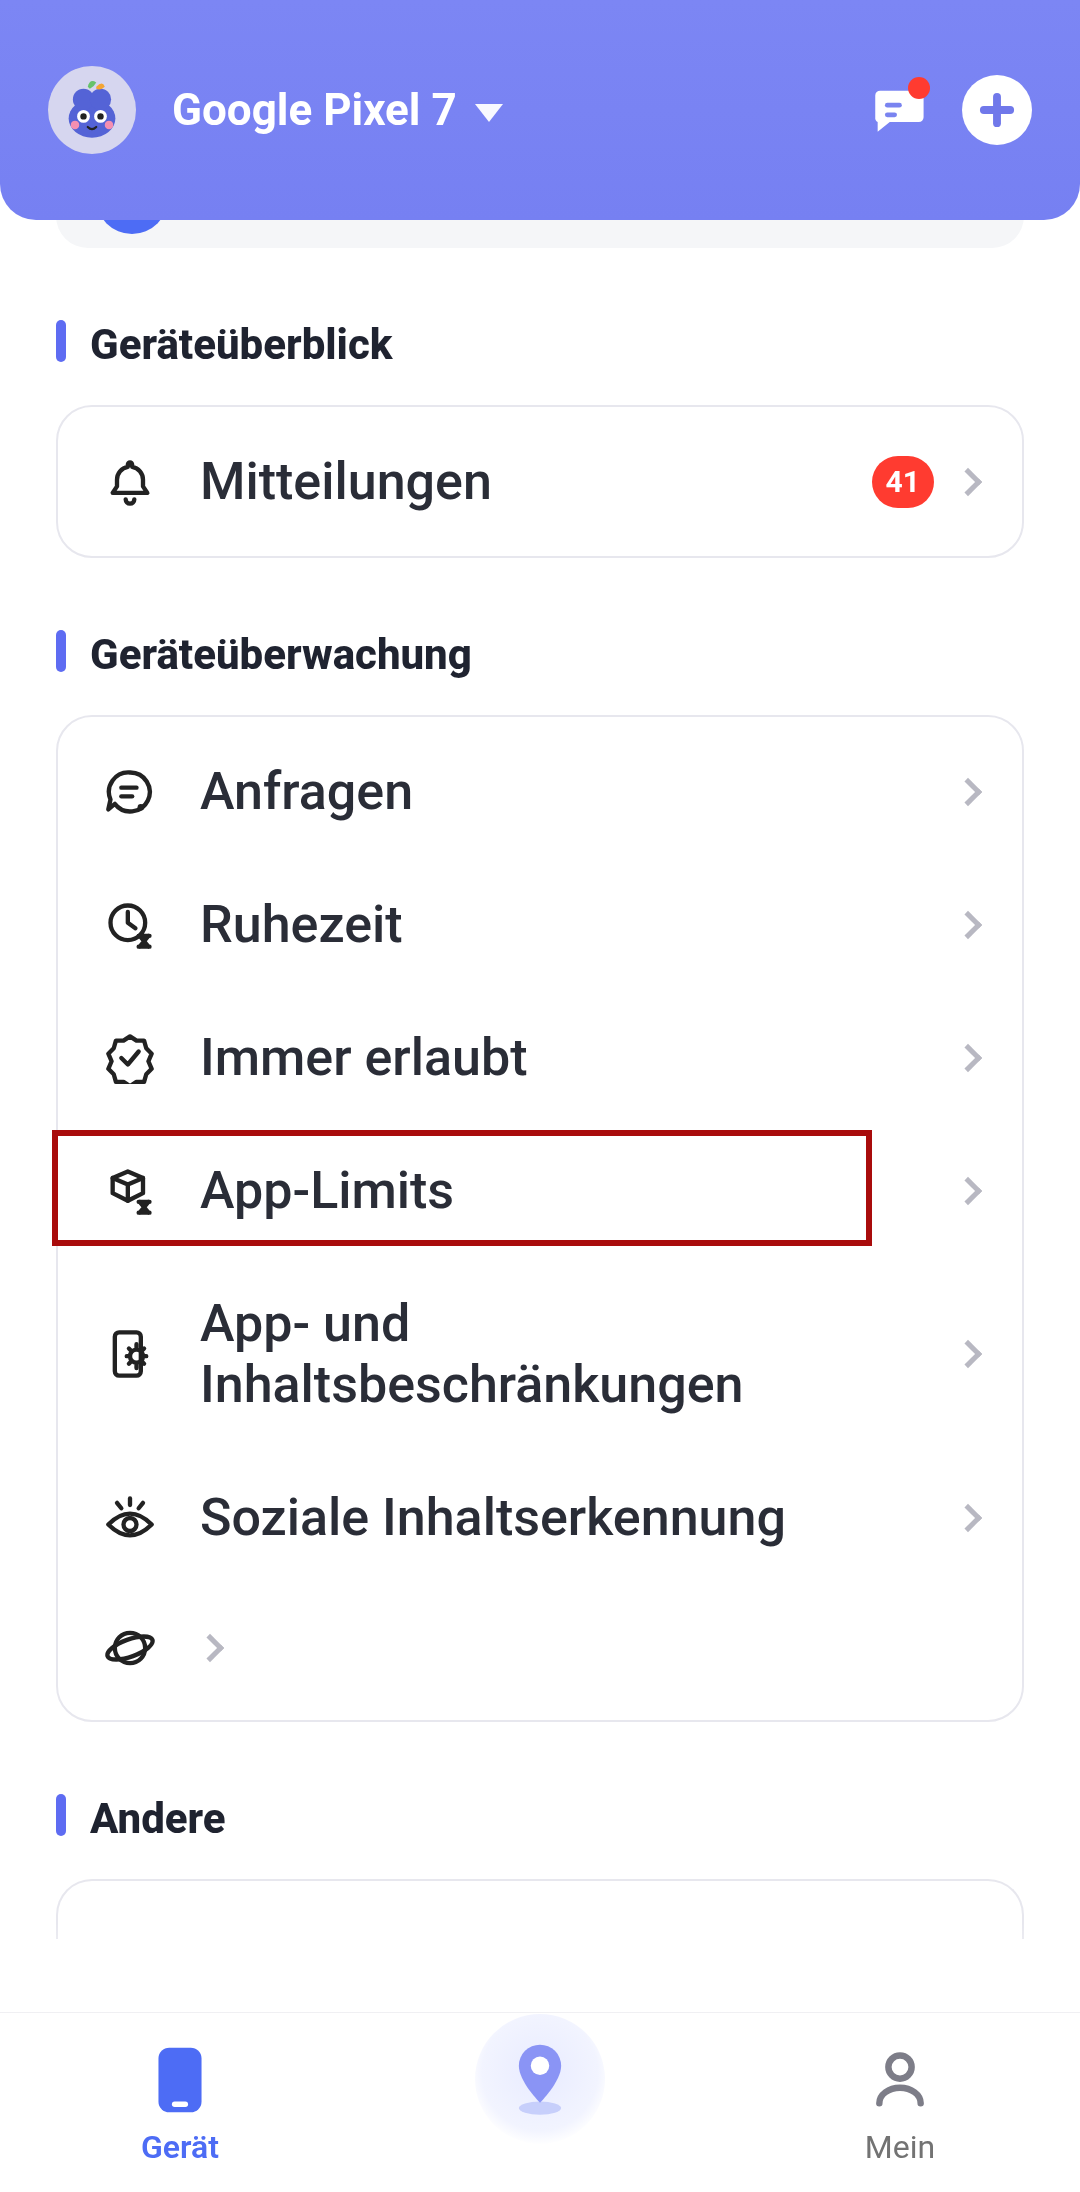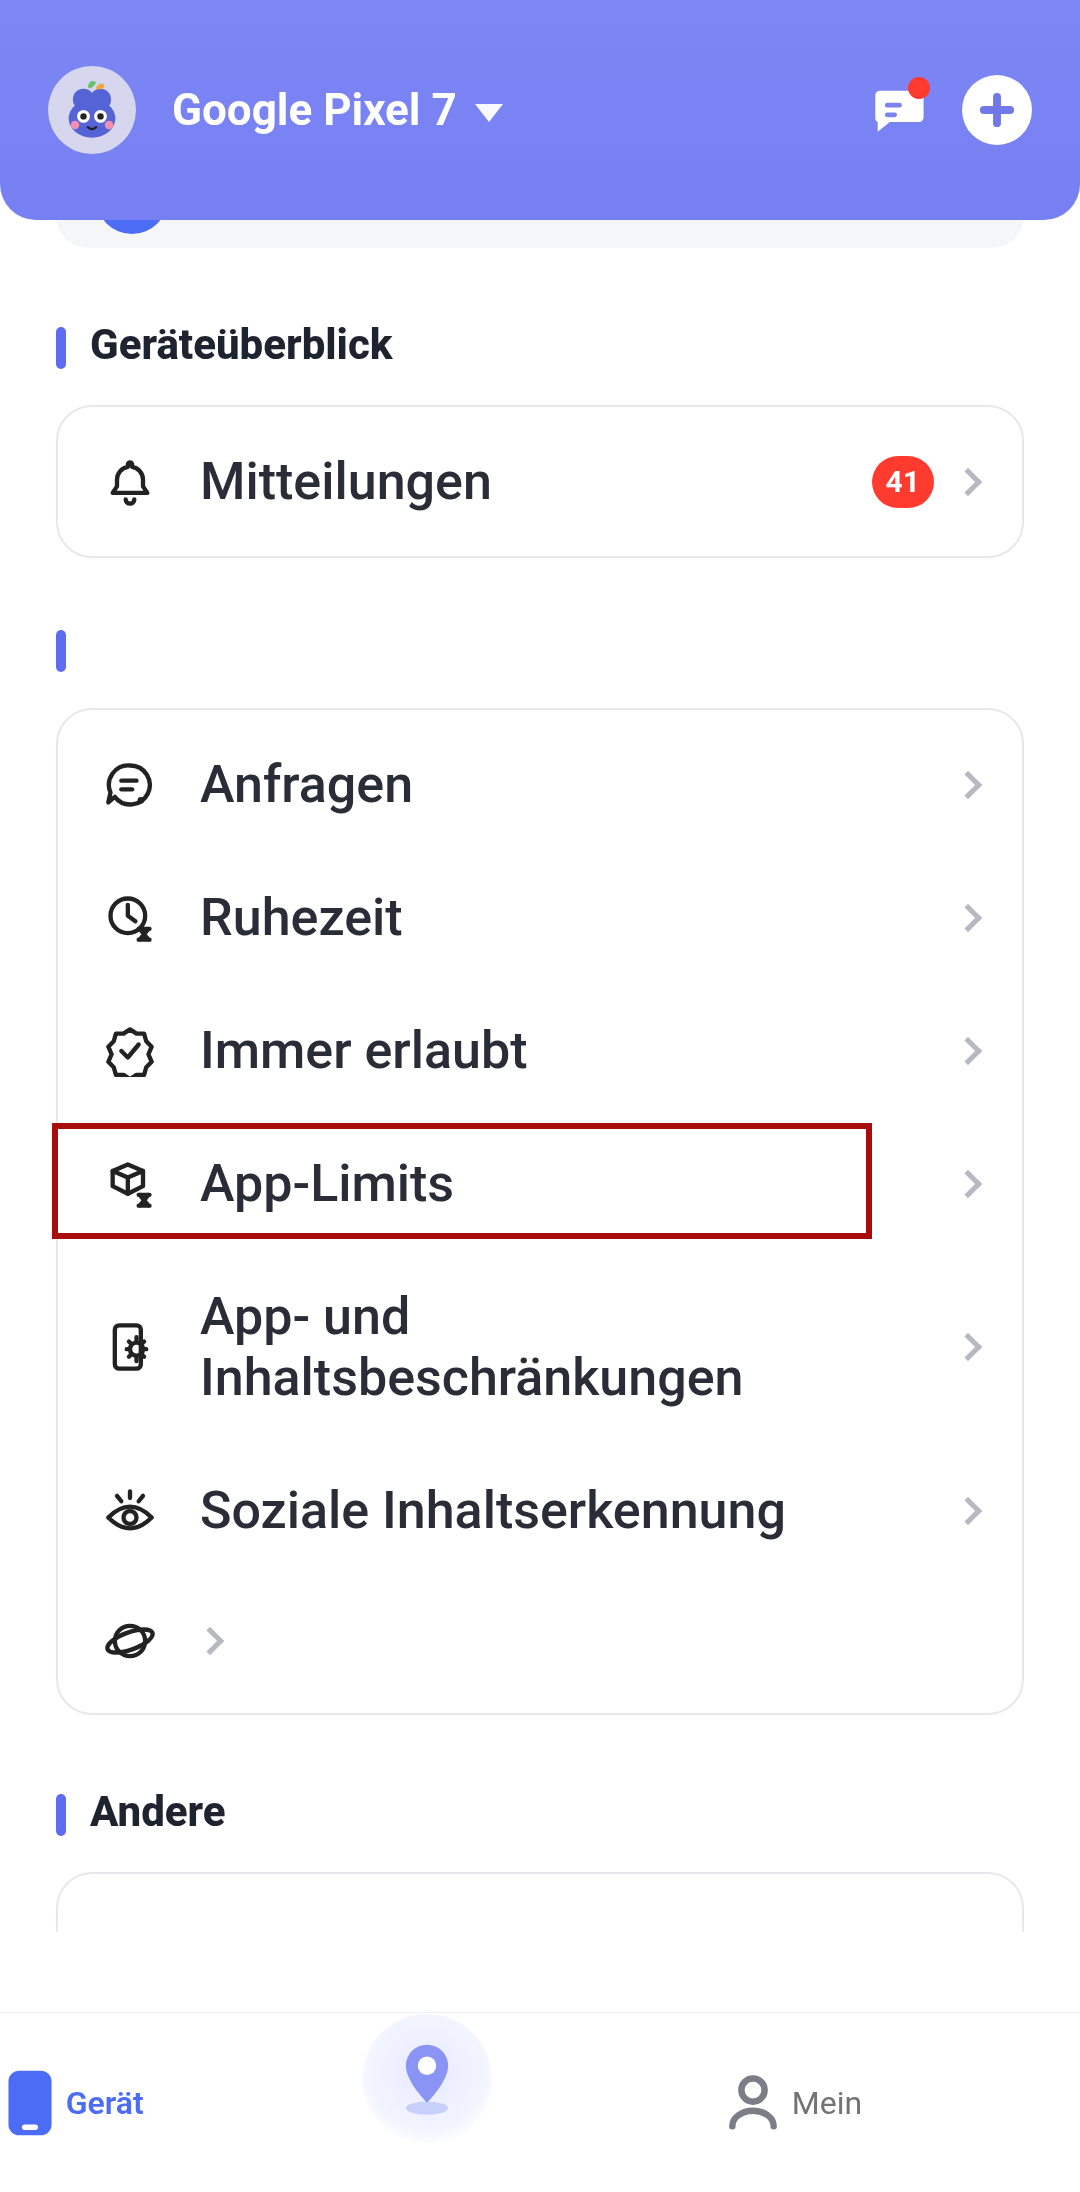--- a/index.html
+++ b/index.html
@@ -89,21 +89,21 @@
     overflow: hidden;
   }
   .peek-circle {
     width: 72px; height: 72px;
     border-radius: 50%;
     background: #4d6cf5;
     position: absolute; top: -34px; left: 0;
   }
 
   .section-title {
-    display: flex; align-items: flex-end;
+    display: flex; align-items: flex-start;
     gap: 24px;
     margin: 72px 0 36px 0;
   }
   .section-title .bar {
     width: 10px; height: 42px;
     background: #5e6cf2;
     border-radius: 6px;
   }
   .section-title .txt {
     font-size: 42px;
@@ -175,21 +175,21 @@
     height: 180px;
     background: #ffffff;
     display: flex;
     align-items: center;
     justify-content: space-around;
     border-top: 1px solid #f0f0f3;
     z-index: 20;
   }
   .nav-item {
     width: 33%;
-    display: flex; flex-direction: row; align-items: center; gap: 8px;
+    display: flex; flex-direction: column; align-items: center; gap: 8px;
     cursor: pointer;
   }
   .nav-item .ico { height: 80px; display: flex; align-items: center; justify-content: center; }
   .nav-item .lbl { font-size: 32px; color: #737373; }
   .nav-item.active .lbl { color: #4d6cf5; font-weight: 600; }
   .center-pin {
     width: 130px; height: 130px;
     border-radius: 50%;
     background: radial-gradient(circle at 50% 45%, #e8ebff 0%, #f2f4ff 60%, rgba(255,255,255,0) 75%);
     display: flex; align-items: center; justify-content: center;
@@ -272,20 +272,21 @@
       <div class="label">Mitteilungen</div>
       <div class="meta">
         <div class="badge">41</div>
         <div class="chev"></div>
       </div>
     </div>
   </div>
 
   <div class="section-title">
     <div class="bar"></div>
+    <div class="txt">Geräteüberwachung</div>
   </div>
 
   <div class="card">
 
     <div class="row">
       <div class="icon">
         <svg viewBox="0 0 48 48" fill="none" stroke-width="4" stroke-linecap="round" stroke-linejoin="round">
           <path d="M24 6 a18 18 0 1 1 -14 29 l-6 5 2 -9 a18 18 0 0 1 18 -25 z"></path>
           <line x1="16" y1="20" x2="30" y2="20"></line>
           <line x1="16" y1="28" x2="26" y2="28"></line>

